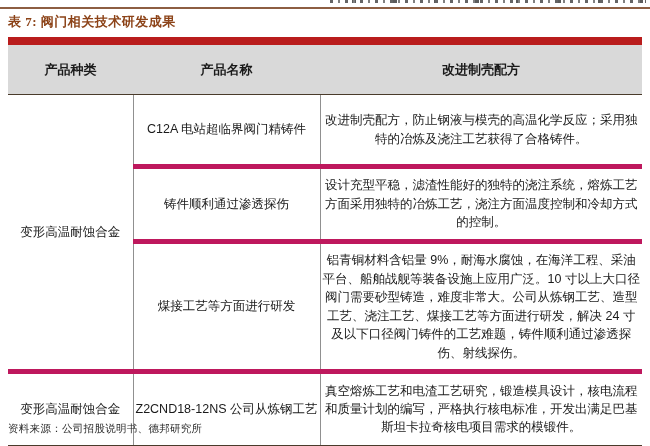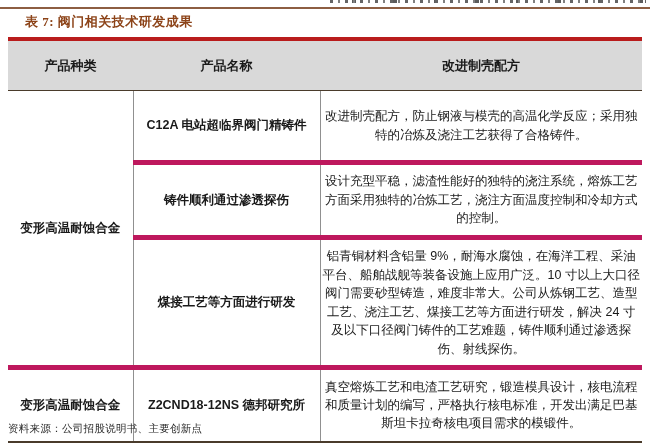--- a/index.html
+++ b/index.html
@@ -13,45 +13,45 @@
     position:absolute;top:0;left:330px;width:316px;height:3px;
     background:
       repeating-linear-gradient(90deg,#4a4a4a 0 3px,transparent 3px 8px,#6b6b6b 8px 10px,transparent 10px 15px),
       repeating-linear-gradient(90deg,transparent 0 22px,#3f3f3f 22px 26px,transparent 26px 41px);
     opacity:.85;
   }
   .rule-top{
     position:absolute;top:7px;left:0;width:650px;height:2px;background:#8d5e42;
   }
   .table-title{
-    position:absolute;top:13px;left:25px;
+    position:absolute;top:13px;left:8px;
     font-family:"Liberation Serif",serif;
     font-size:13px;font-weight:700;color:#8c4318;letter-spacing:.5px;
   }
   table.rd{
     position:absolute;top:37px;left:8px;width:634px;
     border-collapse:collapse;table-layout:fixed;
     font-family:"Liberation Sans",sans-serif;
     font-size:12.5px;color:#1a1a1a;
   }
   col.c1{width:125px;} col.c2{width:187px;} col.c3{width:322px;}
   table.rd th{
     background:#d9d9d9;
-    border-top:4px solid #b91c1c;
+    border-top:8px solid #b91c1c;
     border-bottom:1px solid #4a3b2b;
     height:25px;font-size:13px;font-weight:700;text-align:center;
     padding:12px 2px;
   }
   table.rd td{
     vertical-align:middle;text-align:center;
     padding:1px 2px;line-height:18.5px;
     border-top:5px solid #be185d;
   }
   table.rd tbody tr:first-child td{border-top:none;}
-  table.rd td.cat, table.rd td.name{border-right:1px solid #909090;font-weight:bold;}
+  table.rd td.cat, table.rd td.name{border-right:1px solid #909090;}
   table.rd tbody tr:last-child td{border-bottom:2px solid #4a3b2b;}
   tr.r1{height:72px;} tr.r2{height:75px;} tr.r3{height:130px;} tr.r4{height:74px;}
   tr.r4 td{line-height:18px;}
   .source{
     position:absolute;top:422px;left:8px;
     font-family:"Liberation Serif",serif;
     font-size:10.5px;color:#2a2a2a;letter-spacing:.3px;
   }
 </style>
 </head>
@@ -86,21 +86,21 @@
       <tr class="r2">
         <td class="name">铸件顺利通过渗透探伤</td>
         <td class="innov">设计充型平稳，滤渣性能好的独特的浇注系统，熔炼工艺方面采用独特的冶炼工艺，浇注方面温度控制和冷却方式的控制。</td>
       </tr>
       <tr class="r3">
         <td class="name">煤接工艺等方面进行研发</td>
         <td class="innov">铝青铜材料含铝量 9%，耐海水腐蚀，在海洋工程、采油平台、船舶战舰等装备设施上应用广泛。10 寸以上大口径阀门需要砂型铸造，难度非常大。公司从炼钢工艺、造型工艺、浇注工艺、煤接工艺等方面进行研发，解决 24 寸及以下口径阀门铸件的工艺难题，铸件顺利通过渗透探伤、射线探伤。</td>
       </tr>
       <tr class="r4">
         <td class="cat">变形高温耐蚀合金</td>
-        <td class="name">Z2CND18-12NS 德邦研究所</td>
+        <td class="name">Z2CND18-12NS 公司从炼钢工艺</td>
         <td class="innov">真空熔炼工艺和电渣工艺研究，锻造模具设计，核电流程和质量计划的编写，严格执行核电标准，开发出满足巴基斯坦卡拉奇核电项目需求的模锻件。</td>
       </tr>
     </tbody>
   </table>
 
-  <div class="source">资料来源：公司招股说明书、主要创新点</div>
+  <div class="source">资料来源：公司招股说明书、德邦研究所</div>
 
 </div>
 
 </body></html>

